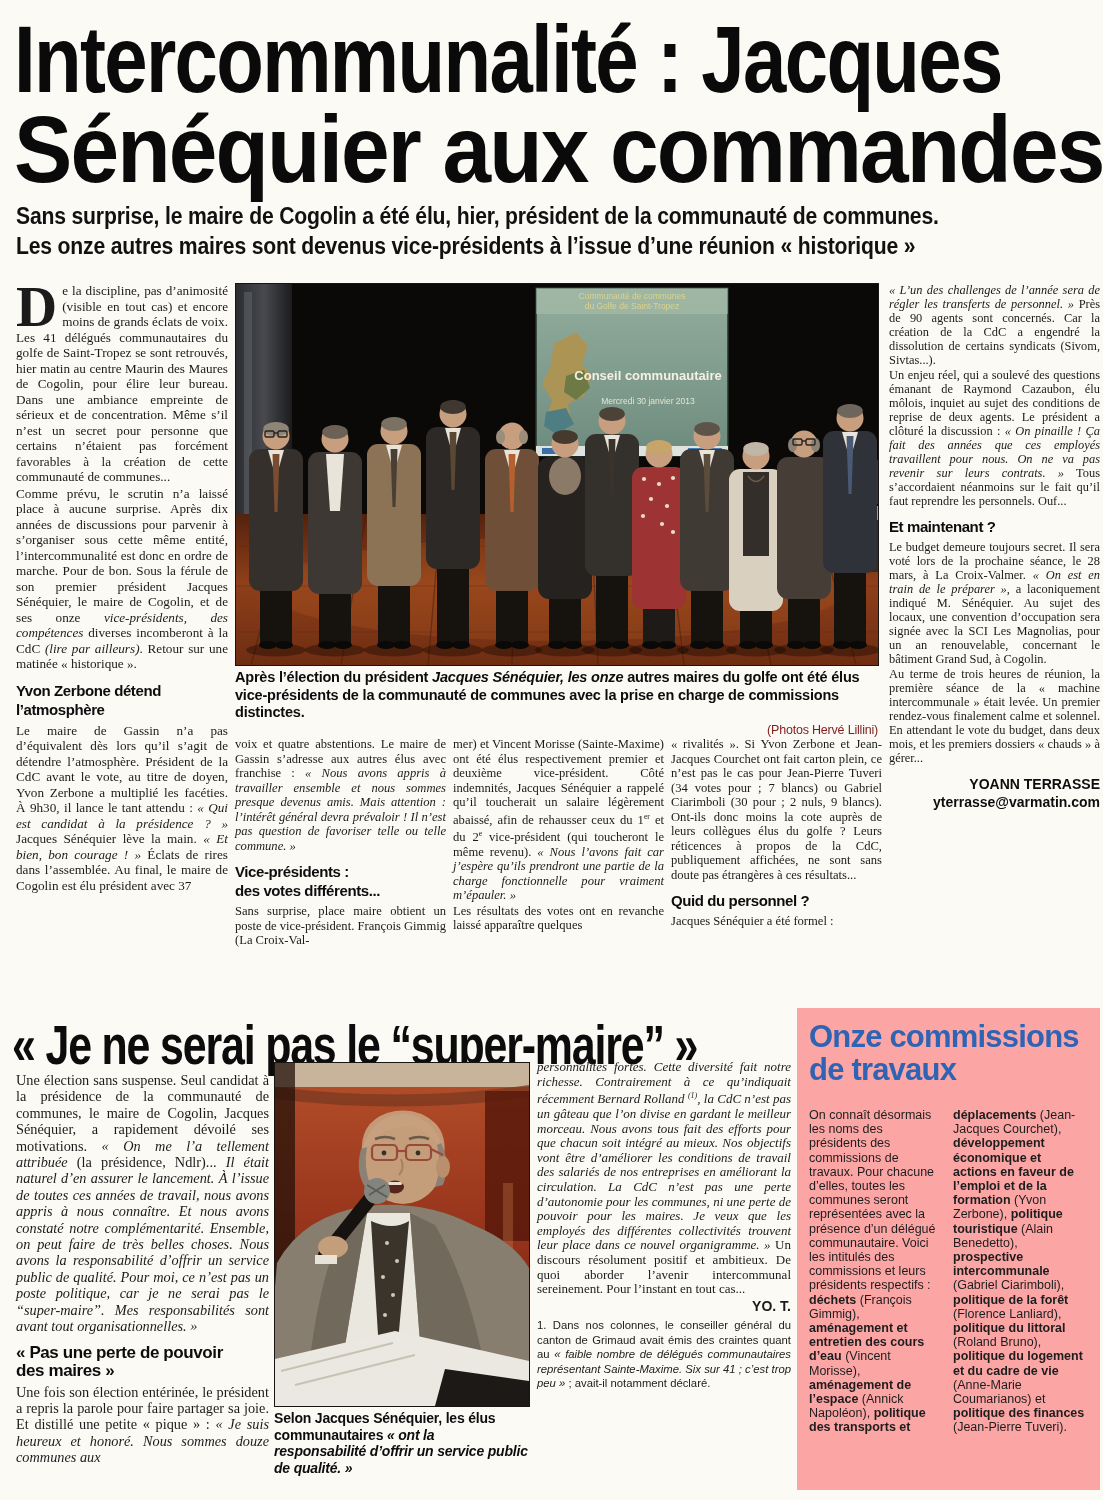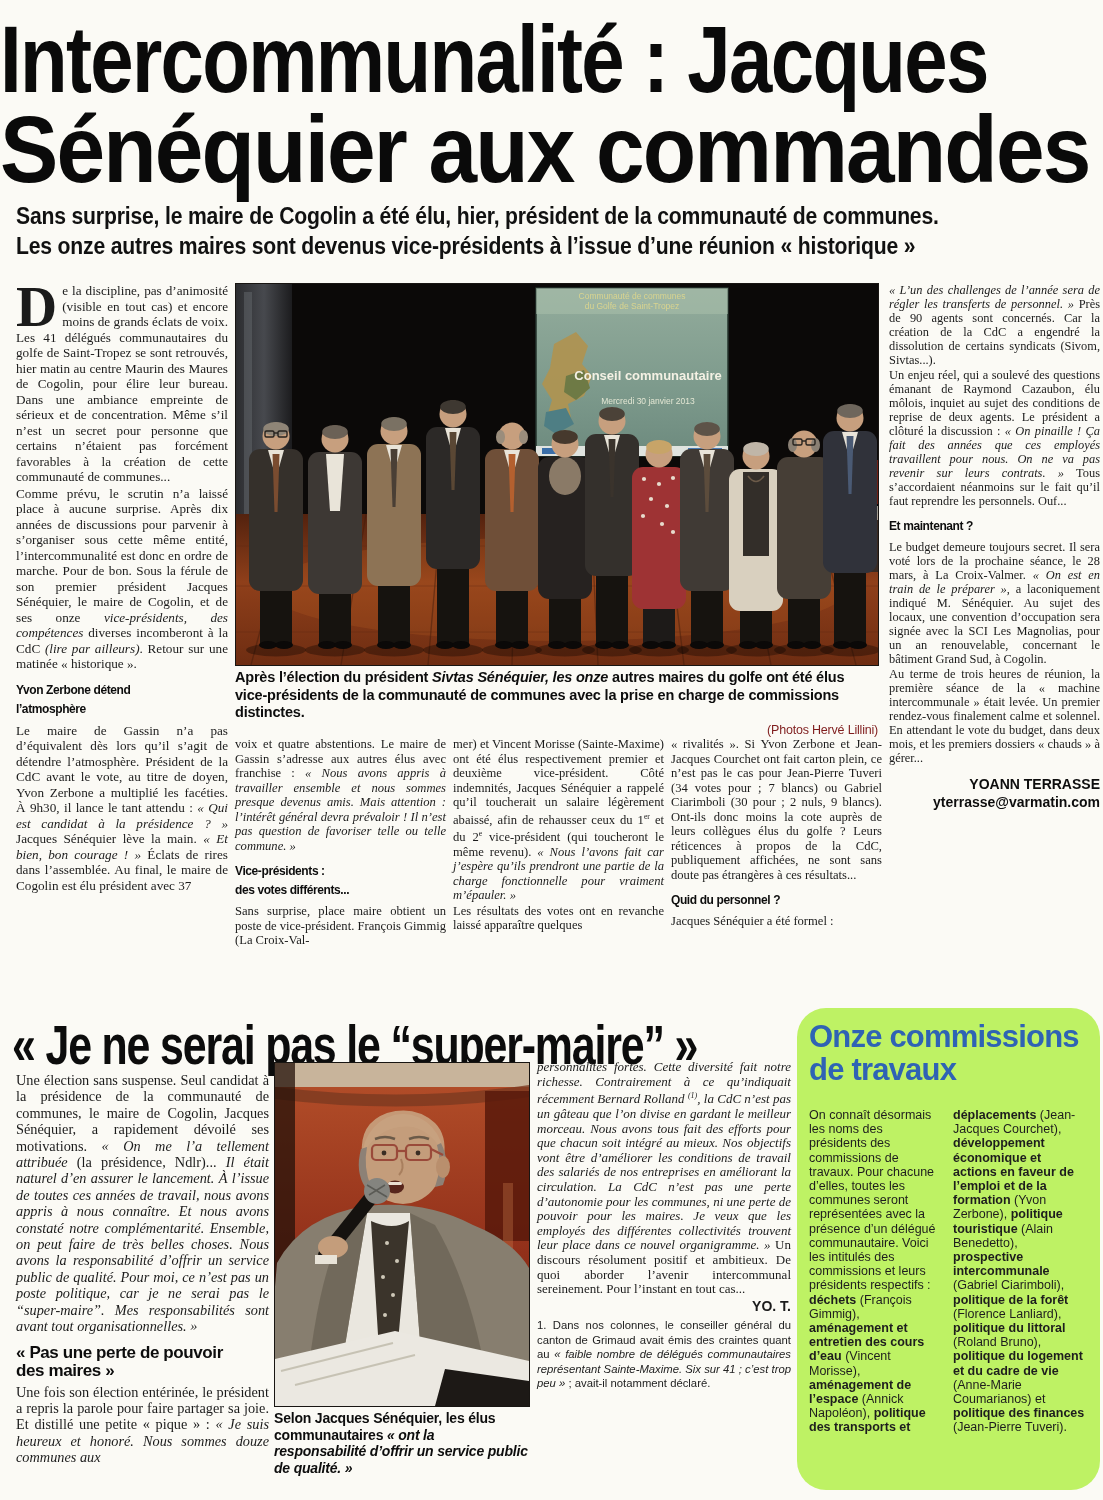--- a/index.html
+++ b/index.html
@@ -1,41 +1,41 @@
 <!DOCTYPE html>
 <html lang="fr"><head>
 <meta charset="utf-8">
 <style>
   html,body{margin:0;padding:0;background:#e8e6e0;}
   .page{position:relative;width:1103px;height:1500px;background:#fbfaf5;overflow:hidden;
         font-family:"Liberation Serif",serif;color:#1b1b1b;}
   .abs{position:absolute;}
   .sans{font-family:"Liberation Sans",sans-serif;}
   
-  #headline{left:0;top:14px;width:1089px;}
+  #headline{left:14px;top:14px;width:1089px;}
   .hl-line{font-family:"Liberation Sans",sans-serif;font-weight:700;color:#0a0a0a;
            font-size:95px;line-height:90px;letter-spacing:-2px;white-space:nowrap;
            transform-origin:left center;}
   .hl-1{transform:scaleX(0.82);}
   .hl-2{transform:scaleX(0.92);}
   
   #standfirst{left:16px;top:201px;width:1087px;overflow:hidden;}
   .sf-line{font-family:"Liberation Sans",sans-serif;font-weight:700;color:#111;
            font-size:23.5px;line-height:30px;white-space:nowrap;letter-spacing:-0.2px;
            transform:scaleX(0.9);transform-origin:left center;}
   
   .bodycol{text-align:justify;hyphens:auto;}
   .bodycol p{margin:0 0 1px 0;}
   #a1-col1{left:16px;top:283px;width:212px;font-size:13.2px;line-height:15.5px;}
   #a1-col2{left:235px;top:737px;width:211px;font-size:12.6px;line-height:14.5px;}
   #a1-col3{left:453px;top:737px;width:211px;font-size:12.6px;line-height:14.5px;}
   #a1-col4{left:671px;top:737px;width:211px;font-size:12.6px;line-height:14.5px;}
   #a1-col5{left:889px;top:283px;width:211px;font-size:12.4px;line-height:14px;}
   .subhead{font-family:"Liberation Sans",sans-serif;font-weight:700;color:#0d0d0d;
-           font-size:12px;line-height:19px;letter-spacing:-0.4px;margin:9px 0 4px;text-align:left;}
+           font-size:15px;line-height:19px;letter-spacing:-0.4px;margin:9px 0 4px;text-align:left;}
   .subhead.small{font-size:17px;line-height:18px;}
   .dropcap{float:left;font-weight:700;font-size:57px;line-height:45px;padding:1px 5px 0 0;}
   .seg-i{font-style:italic;}
   .seg-b{font-weight:700;}
   .seg-sup{vertical-align:super;font-size:0.62em;}
   .seg-isup{vertical-align:super;font-size:0.62em;font-style:italic;}
   
   .photo{border:1px solid #181512;background:#0c0a09;overflow:hidden;}
   #photo1{left:235px;top:283px;width:642px;height:381px;}
   #photo2{left:274px;top:1062px;width:254px;height:343px;}
@@ -52,22 +52,22 @@
   #a2-headline .inner{font-family:"Liberation Sans",sans-serif;font-weight:700;color:#0c0c0c;
        font-size:55px;line-height:62px;letter-spacing:-1.5px;white-space:nowrap;
        transform:scaleX(0.78);transform-origin:left center;}
   #a2-colL{left:16px;top:1072px;width:253px;font-size:14.3px;line-height:16.4px;}
   #a2-colR{left:537px;top:1060px;width:254px;font-size:13px;line-height:14.6px;}
   .yo{text-align:right;font-family:"Liberation Sans",sans-serif;font-weight:700;
       font-size:14px;margin:2px 0 5px;}
   .footnote{font-family:"Liberation Sans",sans-serif;font-size:11.3px;line-height:14.4px;
             text-align:justify;color:#222;}
   
-  #sidebar{left:797px;top:1008px;width:303px;height:482px;background:#bef264;
-           box-sizing:border-box;padding:12px 12px 10px;border-radius:29px;}
+  #sidebar{left:797px;top:1008px;width:303px;height:482px;background:#fca5a5;
+           box-sizing:border-box;padding:12px 12px 10px;}
   .sb-title{font-family:"Liberation Sans",sans-serif;font-weight:700;color:#2f63b4;
             font-size:31px;line-height:33px;letter-spacing:-0.8px;}
   .sb-cols{display:flex;gap:10px;margin-top:22px;}
   .sb-col{width:134px;font-family:"Liberation Sans",sans-serif;font-size:12.5px;
           line-height:14.2px;color:#1d1d1d;text-align:left;}
 </style>
 </head>
 <body>
 
 <div class="page">
@@ -292,21 +292,21 @@
             <polygon points="606,148 622,148 614,176" fill="#e9e4d9"></polygon>
             <polygon points="610.5,152 617.5,152 615.5,210 612.5,210" fill="#4a5a74"></polygon>
             <circle cx="614" cy="134" r="13.5" fill="#c79f7e"></circle>
             <ellipse cx="614" cy="127" rx="12.8" ry="7" fill="#6e665c"></ellipse>
           </g>
         </g>
     </svg>
   </div>
 
   <div class="abs sans" id="caption1">
-    <div>Après l’élection du président <span class="seg-i">Sivtas Sénéquier, les onze</span> autres maires du golfe ont été élus vice-présidents de la communauté de communes avec la prise en charge de commissions distinctes.</div>
+    <div>Après l’élection du président <span class="seg-i">Jacques Sénéquier, les onze</span> autres maires du golfe ont été élus vice-présidents de la communauté de communes avec la prise en charge de commissions distinctes.</div>
     <div id="credit1">(Photos Hervé Lillini)</div>
   </div>
 
   <div class="abs bodycol" id="a1-col2">
     <p>voix et quatre abstentions. Le maire de Gassin s’adresse aux autres élus avec franchise : <span class="seg-i">« Nous avons appris à travailler ensemble et nous sommes presque devenus amis. Mais attention : l’intérêt général devra prévaloir ! Il n’est pas question de favoriser telle ou telle commune. »</span></p>
     <div class="subhead">
       <div>Vice-présidents :</div>
       <div>des votes différents...</div>
     </div>
     <p>Sans surprise, place maire obtient un poste de vice-président. François Gimmig (La Croix-Val-</p>

